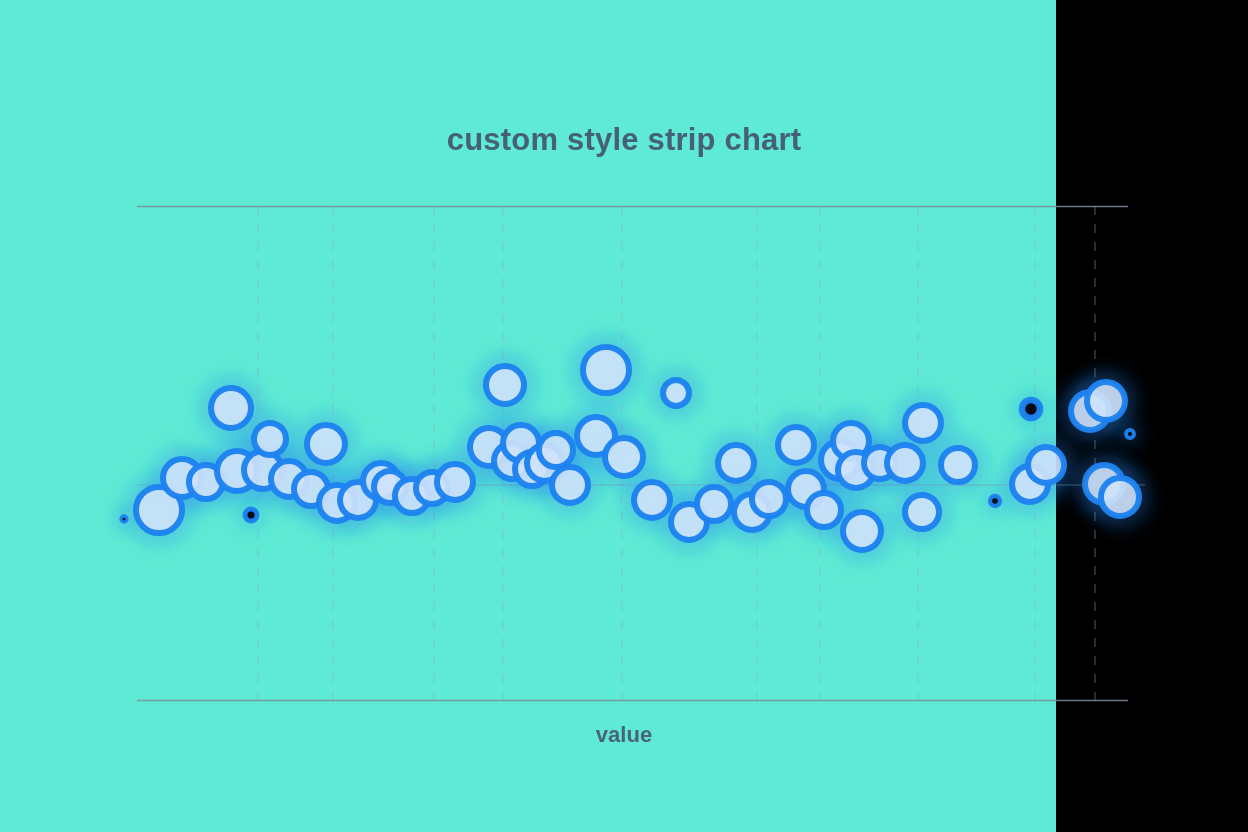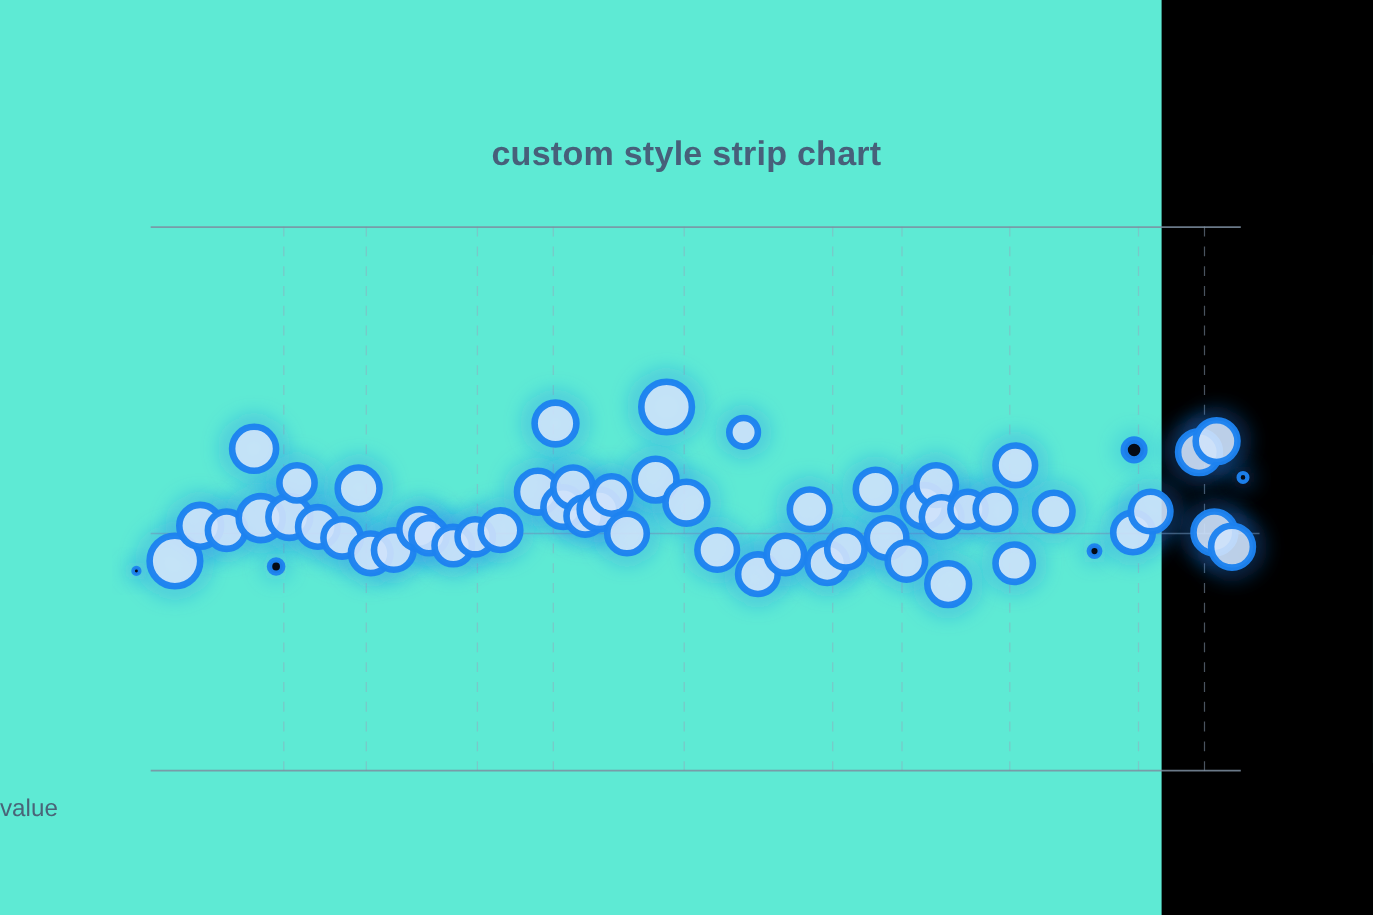--- a/index.html
+++ b/index.html
@@ -31,22 +31,23 @@
     letter-spacing: 0.2px;
     color: #47607a;
     font-family: "Liberation Sans", sans-serif;
     user-select: none;
   }
   #xaxis-label {
     position: absolute;
     left: 0;
     top: 722px;
     width: 1248px;
+    text-align: center;
     font-size: 22px;
-    font-weight: normal;
+    font-weight: bold;
     color: #4a6478;
     font-family: "Liberation Sans", sans-serif;
     user-select: none;
   }
   #plot-area {
     position: absolute;
     left: 137px;
     top: 206px;
     width: 991px;
     height: 495px;

